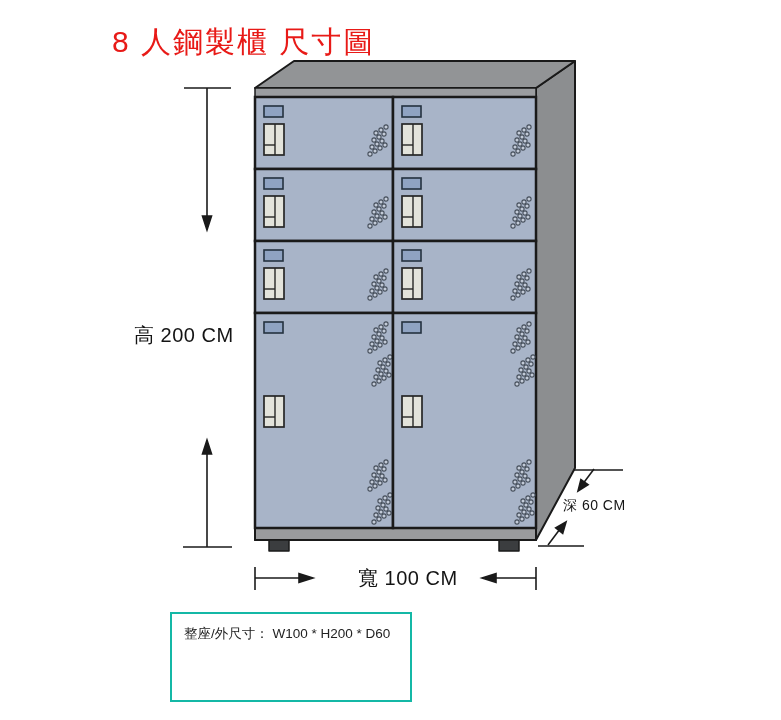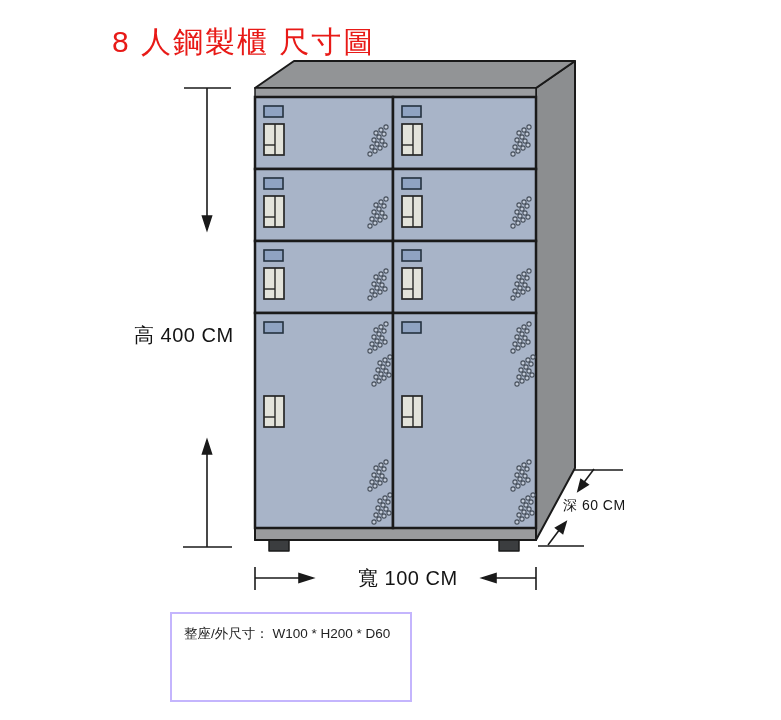--- a/index.html
+++ b/index.html
@@ -19,21 +19,21 @@
   .dim-label{
     position:absolute;color:#141414;white-space:nowrap;
     font-size:20px;letter-spacing:0.5px;
   }
   .dim-height{left:134px;top:322px;}
   .dim-width{left:358px;top:565px;}
   .dim-depth{left:563px;top:497px;font-size:14px;}
   .spec-box{
     position:absolute;left:170px;top:612px;
     width:226px;height:79px;
-    border:2px solid #c4b5fd;
+    border:2px solid #14b8a6;
     padding:7px 0 0 12px;
     font-size:13.5px;line-height:25px;color:#222;
     white-space:nowrap;
   }
   .spec-line{height:25px;}
   .spec-line.indent{padding-left:69px;}
 </style>
 </head>
 <body>
 
@@ -370,21 +370,21 @@
         <polygon points="578,491 588.1,484.7 580.9,479.5"></polygon>
       </g>
       <g>
         <polygon points="566,522 562.7,533.4 555.7,527.8"></polygon>
         <line x1="548" y1="545" x2="560" y2="529"></line>
         <line x1="538" y1="546" x2="584" y2="546"></line>
       </g>
     </g>
   </svg>
 
-  <div class="dim-label dim-height">高 400 CM</div>
+  <div class="dim-label dim-height">高 200 CM</div>
   <div class="dim-label dim-width">寬 100 CM</div>
   <div class="dim-label dim-depth">深 60 CM</div>
 
   <div class="spec-box">
     <div class="spec-line">整座/外尺寸： W100 * H200 * D60</div>
   </div>
 
 </div>
 
 </body></html>

